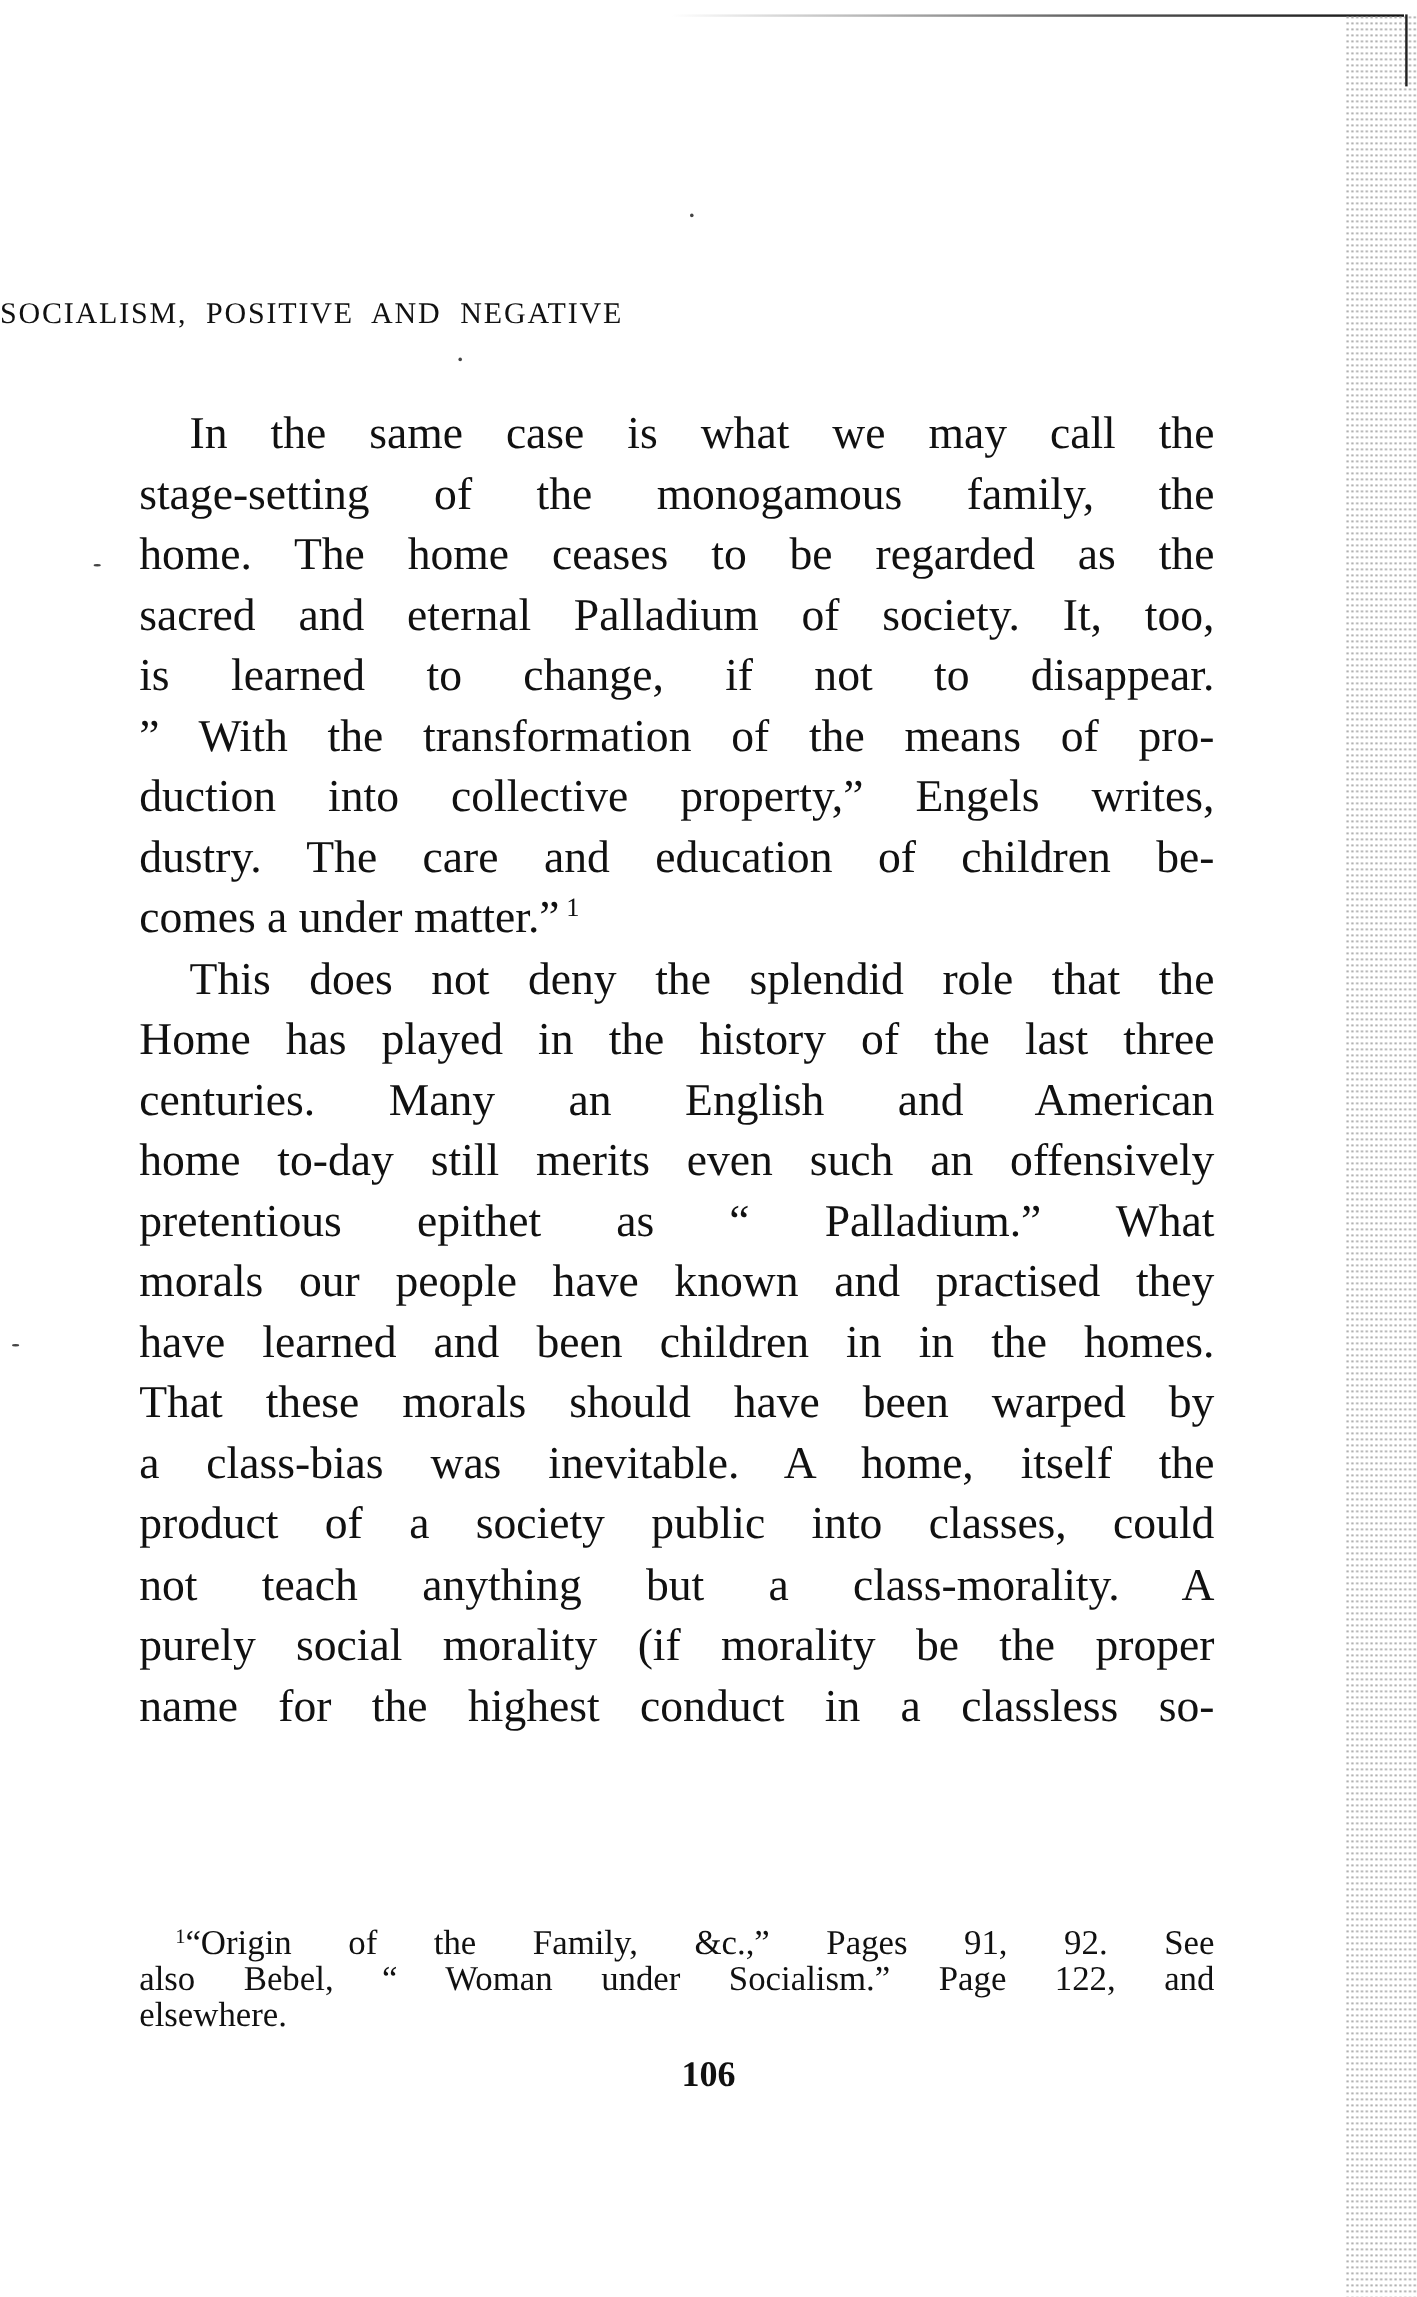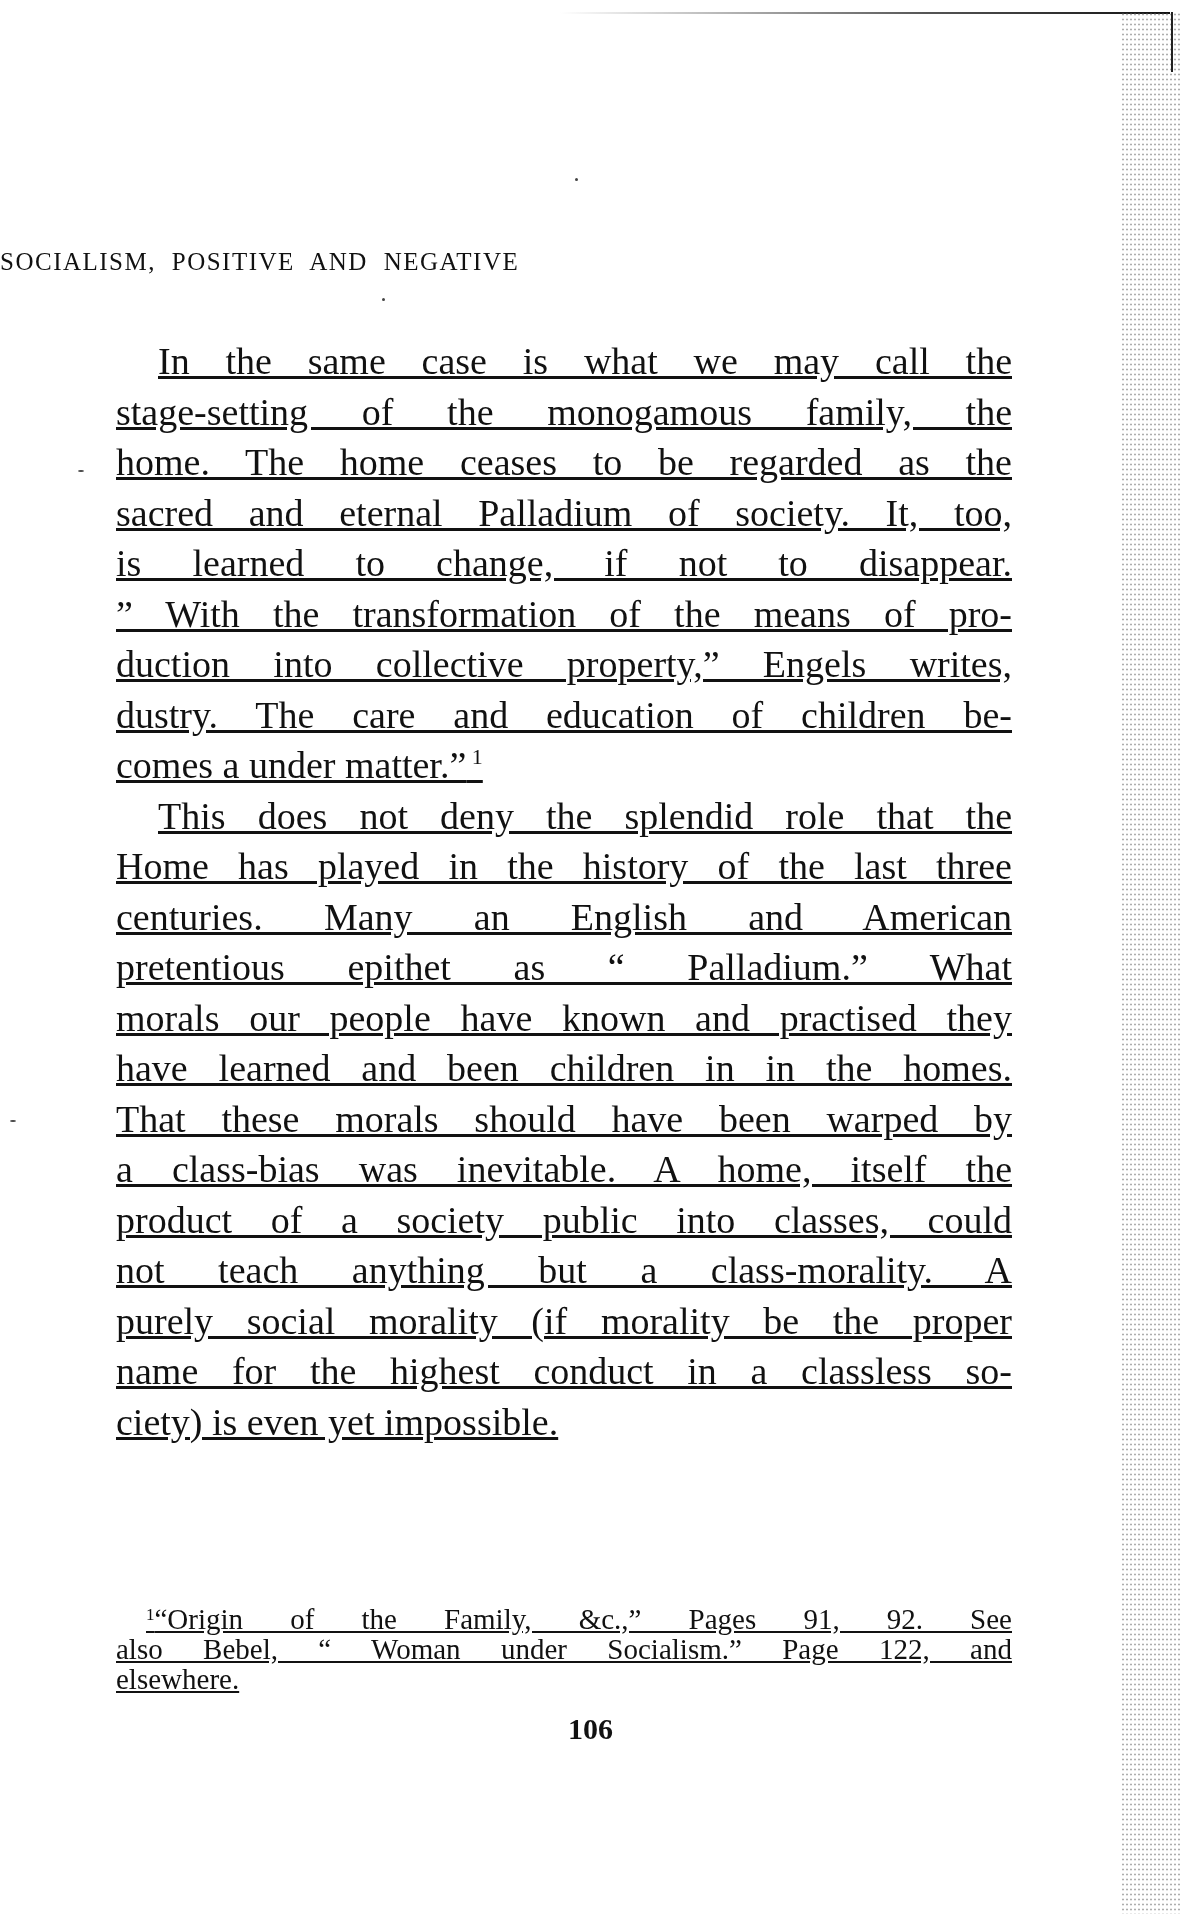--- a/index.html
+++ b/index.html
@@ -19,21 +19,21 @@
   .right-edge-line { position: absolute; top: 12px; right: 8px; width: 2px; height: 60px; background: #222; }
   .speck { position: absolute; width: 3px; height: 3px; background: #444; border-radius: 50%; }
   .running-head {
     position: absolute; top: 248px; left: 0; width: 1181px; text-align: left;
     font-size: 25px; letter-spacing: 1.5px; word-spacing: 8px; text-transform: uppercase;
   }
   .body-text {
     position: absolute; top: 336px; left: 116px; width: 896px;
     font-size: 38px; line-height: 50.5px;
   }
-  .line { display: block; text-align: justify; text-align-last: justify; white-space: nowrap; height: 50.5px; text-decoration: underline; }
+  .line { display: block; text-align: justify; text-align-last: justify; white-space: nowrap; height: 50.5px; }
   .line.last { text-align-last: left; }
   .line.indent { padding-left: 42px; }
   sup.fn { font-size: 22px; vertical-align: 14px; line-height: 0; }
   .footnote {
     position: absolute; top: 1604px; left: 116px; width: 896px;
     font-size: 29px; line-height: 30px;
   }
   .footnote .line { height: 30px; }
   .footnote .indent { padding-left: 30px; }
   .footnote sup.fn { font-size: 17px; vertical-align: 9px; }
@@ -62,30 +62,30 @@
     <span class="line"><span>home. The home ceases to be regarded as the</span></span>
     <span class="line"><span>sacred and eternal Palladium of society. It, too,</span></span>
     <span class="line"><span>is learned to change, if not to disappear.</span></span>
     <span class="line"><span>” With the transformation of the means of pro-</span></span>
     <span class="line"><span>duction into collective property,” Engels writes,</span></span>
     <span class="line"><span>dustry. The care and education of children be-</span></span>
     <span class="line last"><span>comes a under matter.”</span><sup class="fn"> 1</sup></span>
     <span class="line indent"><span>This does not deny the splendid role that the</span></span>
     <span class="line"><span>Home has played in the history of the last three</span></span>
     <span class="line"><span>centuries. Many an English and American</span></span>
+    <span class="line"><span>home to-day still merits even such an offensively</span></span>
     <span class="line"><span>pretentious epithet as “ Palladium.” What</span></span>
     <span class="line"><span>morals our people have known and practised they</span></span>
     <span class="line"><span>have learned and been children in in the homes.</span></span>
     <span class="line"><span>That these morals should have been warped by</span></span>
     <span class="line"><span>a class-bias was inevitable. A home, itself the</span></span>
     <span class="line"><span>product of a society public into classes, could</span></span>
     <span class="line"><span>not teach anything but a class-morality. A</span></span>
     <span class="line"><span>purely social morality (if morality be the proper</span></span>
     <span class="line"><span>name for the highest conduct in a classless so-</span></span>
-    <span class="line last"><span>ciety) is even yet impossible.</span></span>
   </div>
 
 <div class="footnote" id="footnote">
     <span class="line indent"><sup class="fn">1</sup><span>“Origin of the Family, &amp;c.,” Pages 91, 92. See</span></span>
     <span class="line"><span>also Bebel, “ Woman under Socialism.” Page 122, and</span></span>
     <span class="line last"><span>elsewhere.</span></span>
   </div>
 
 <div class="page-number">106</div>
 

